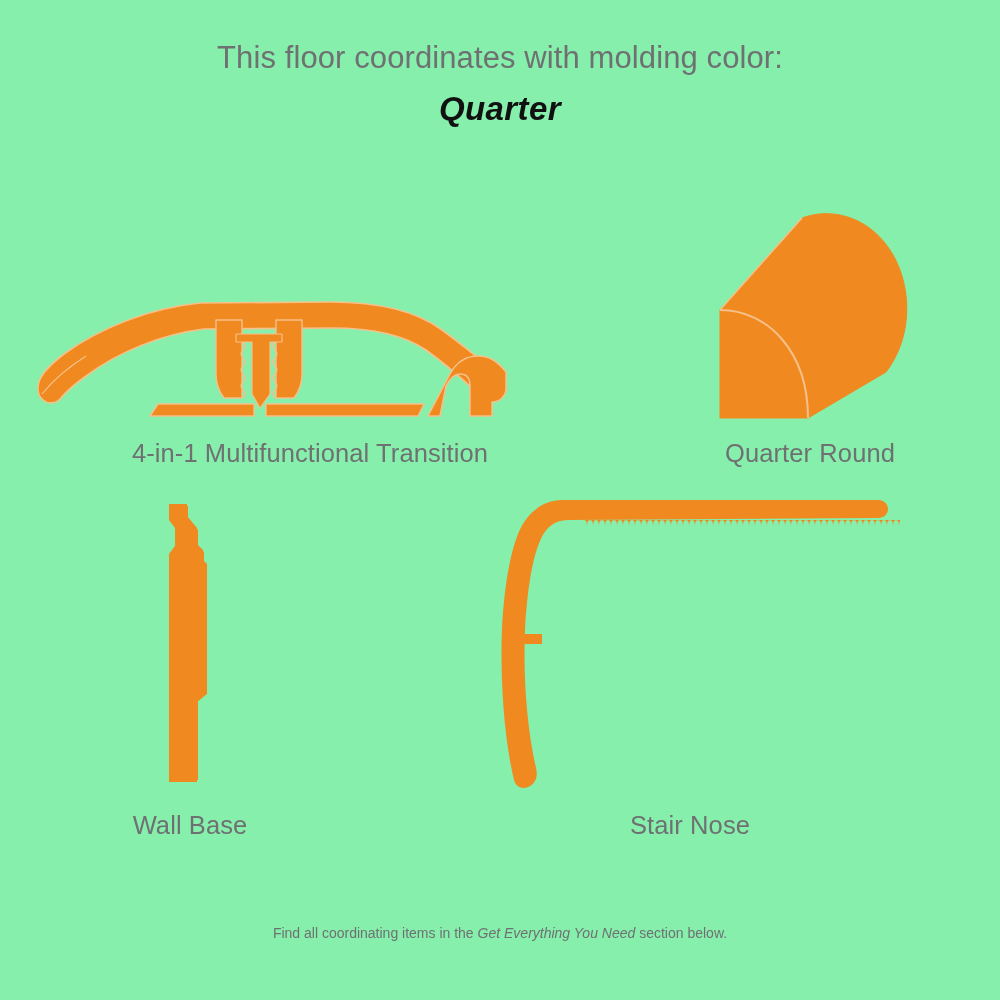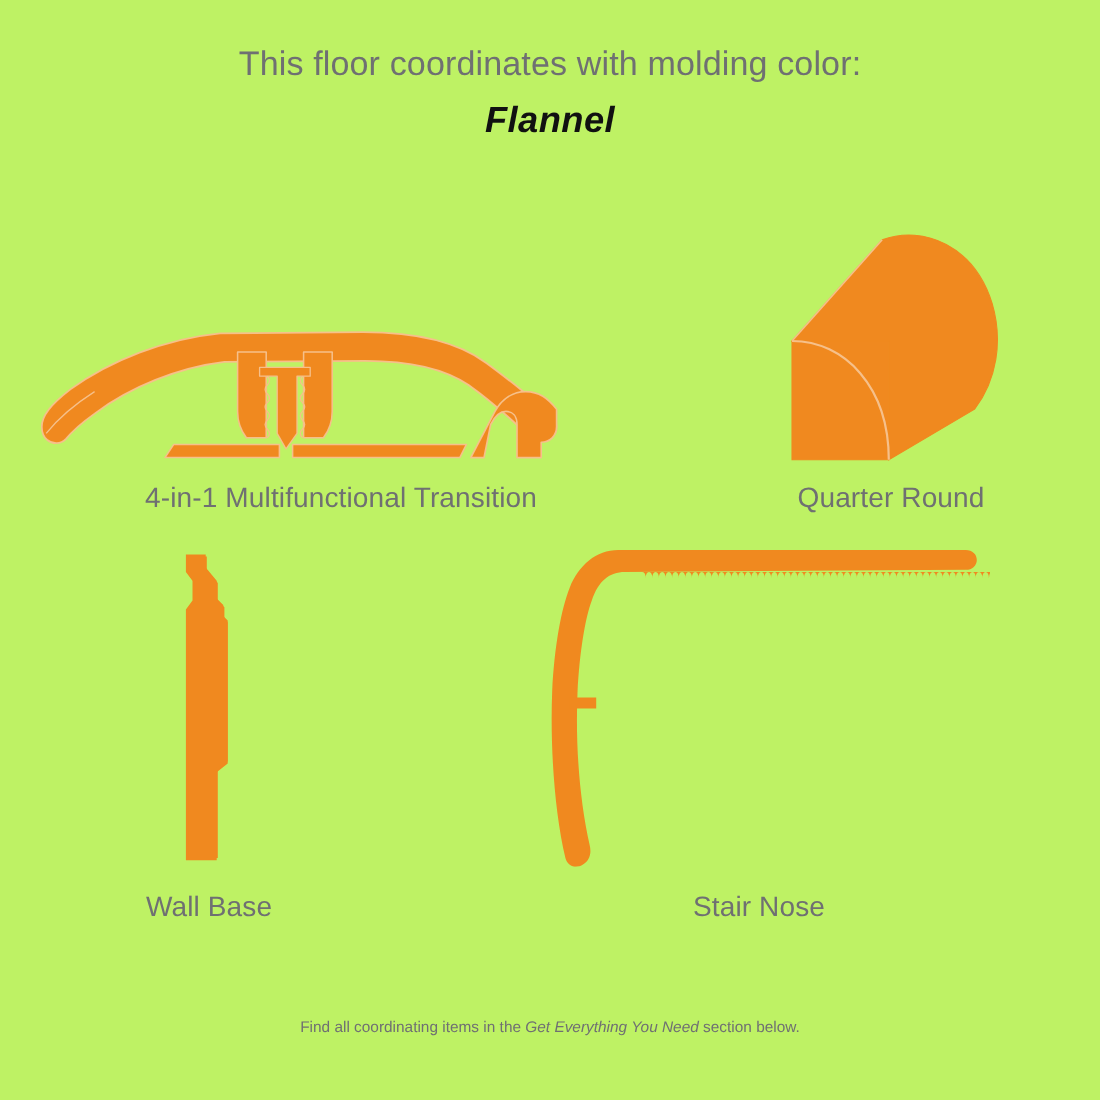--- a/index.html
+++ b/index.html
@@ -8,21 +8,21 @@
     padding: 0;
     background: #ffffff;
   }
   body {
     font-family: "Liberation Sans", sans-serif;
   }
   #page {
     position: relative;
     width: 1000px;
     height: 1000px;
-    background: #bef264;
+    background: #86efac;
     overflow: hidden;
   }
 
   
   .header {
     position: absolute;
     left: 0;
     top: 38px;
     width: 1000px;
     text-align: center;
@@ -108,21 +108,21 @@
   }
   .footer span { white-space: pre; }
 </style>
 </head>
 <body>
 
 <div id="page">
 
   <div class="header">
     <div class="headline">This floor coordinates with molding color:</div>
-    <div class="colorname">Flannel</div>
+    <div class="colorname">Quarter</div>
   </div>
 
   <div class="products">
 
     <div class="row row1">
 
       <div class="cell cell-transition">
         <div class="cell-art">
           <svg width="560" height="130" viewBox="0 0 560 130">
             <g fill="#F0891F" stroke="#F6C08A" stroke-width="1.6" stroke-linejoin="round" stroke-linecap="round">

